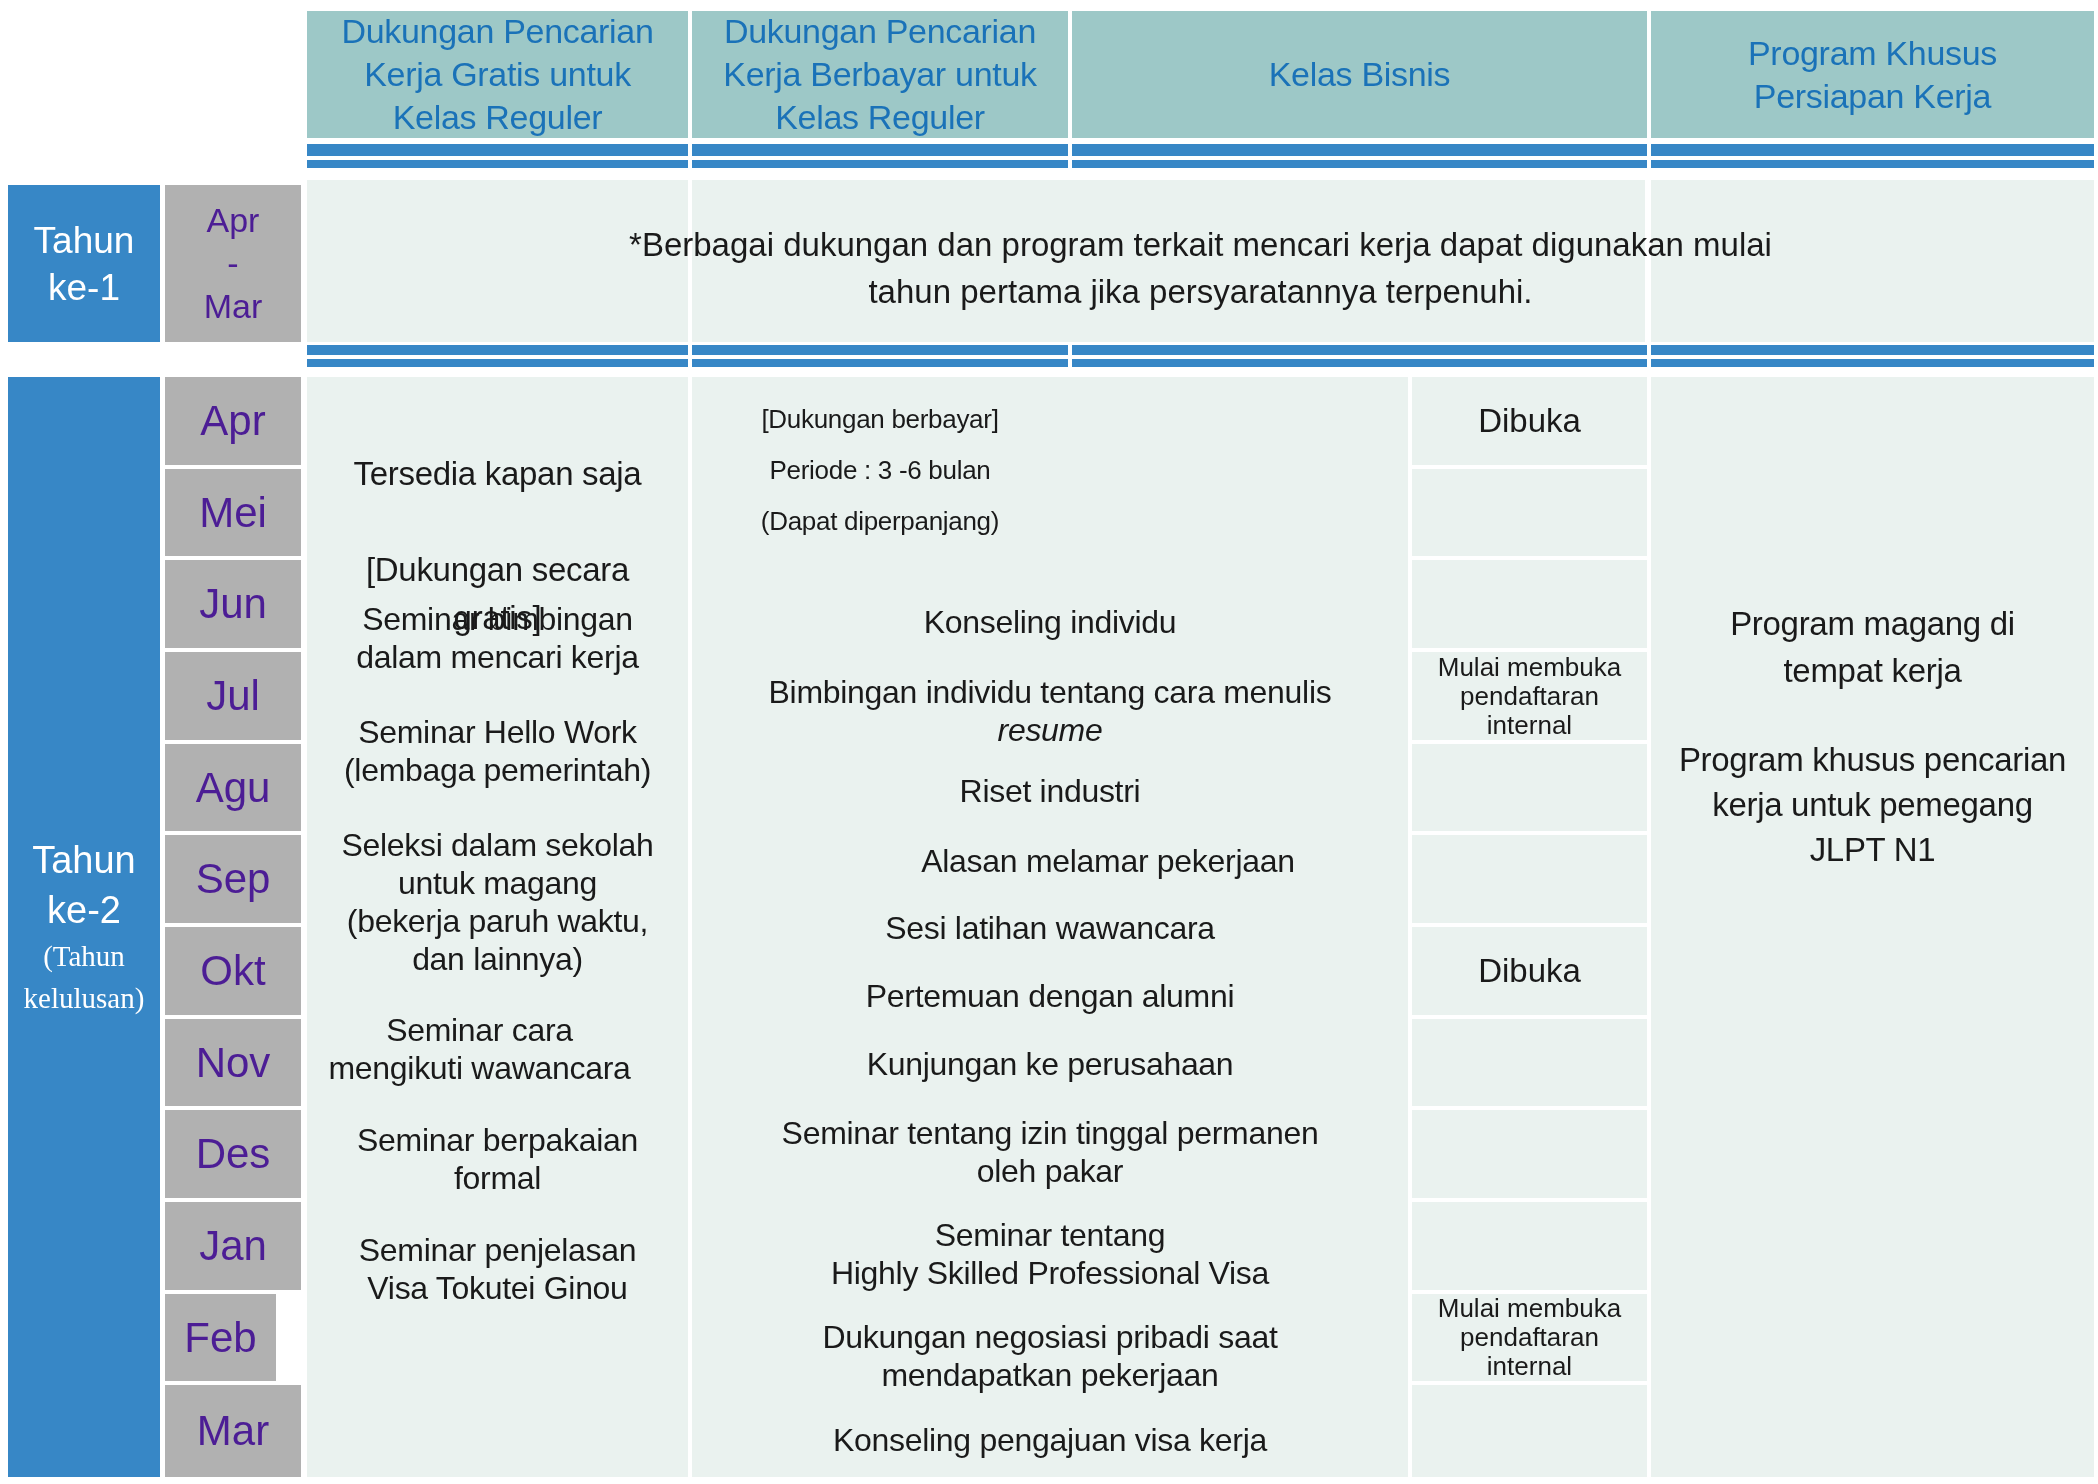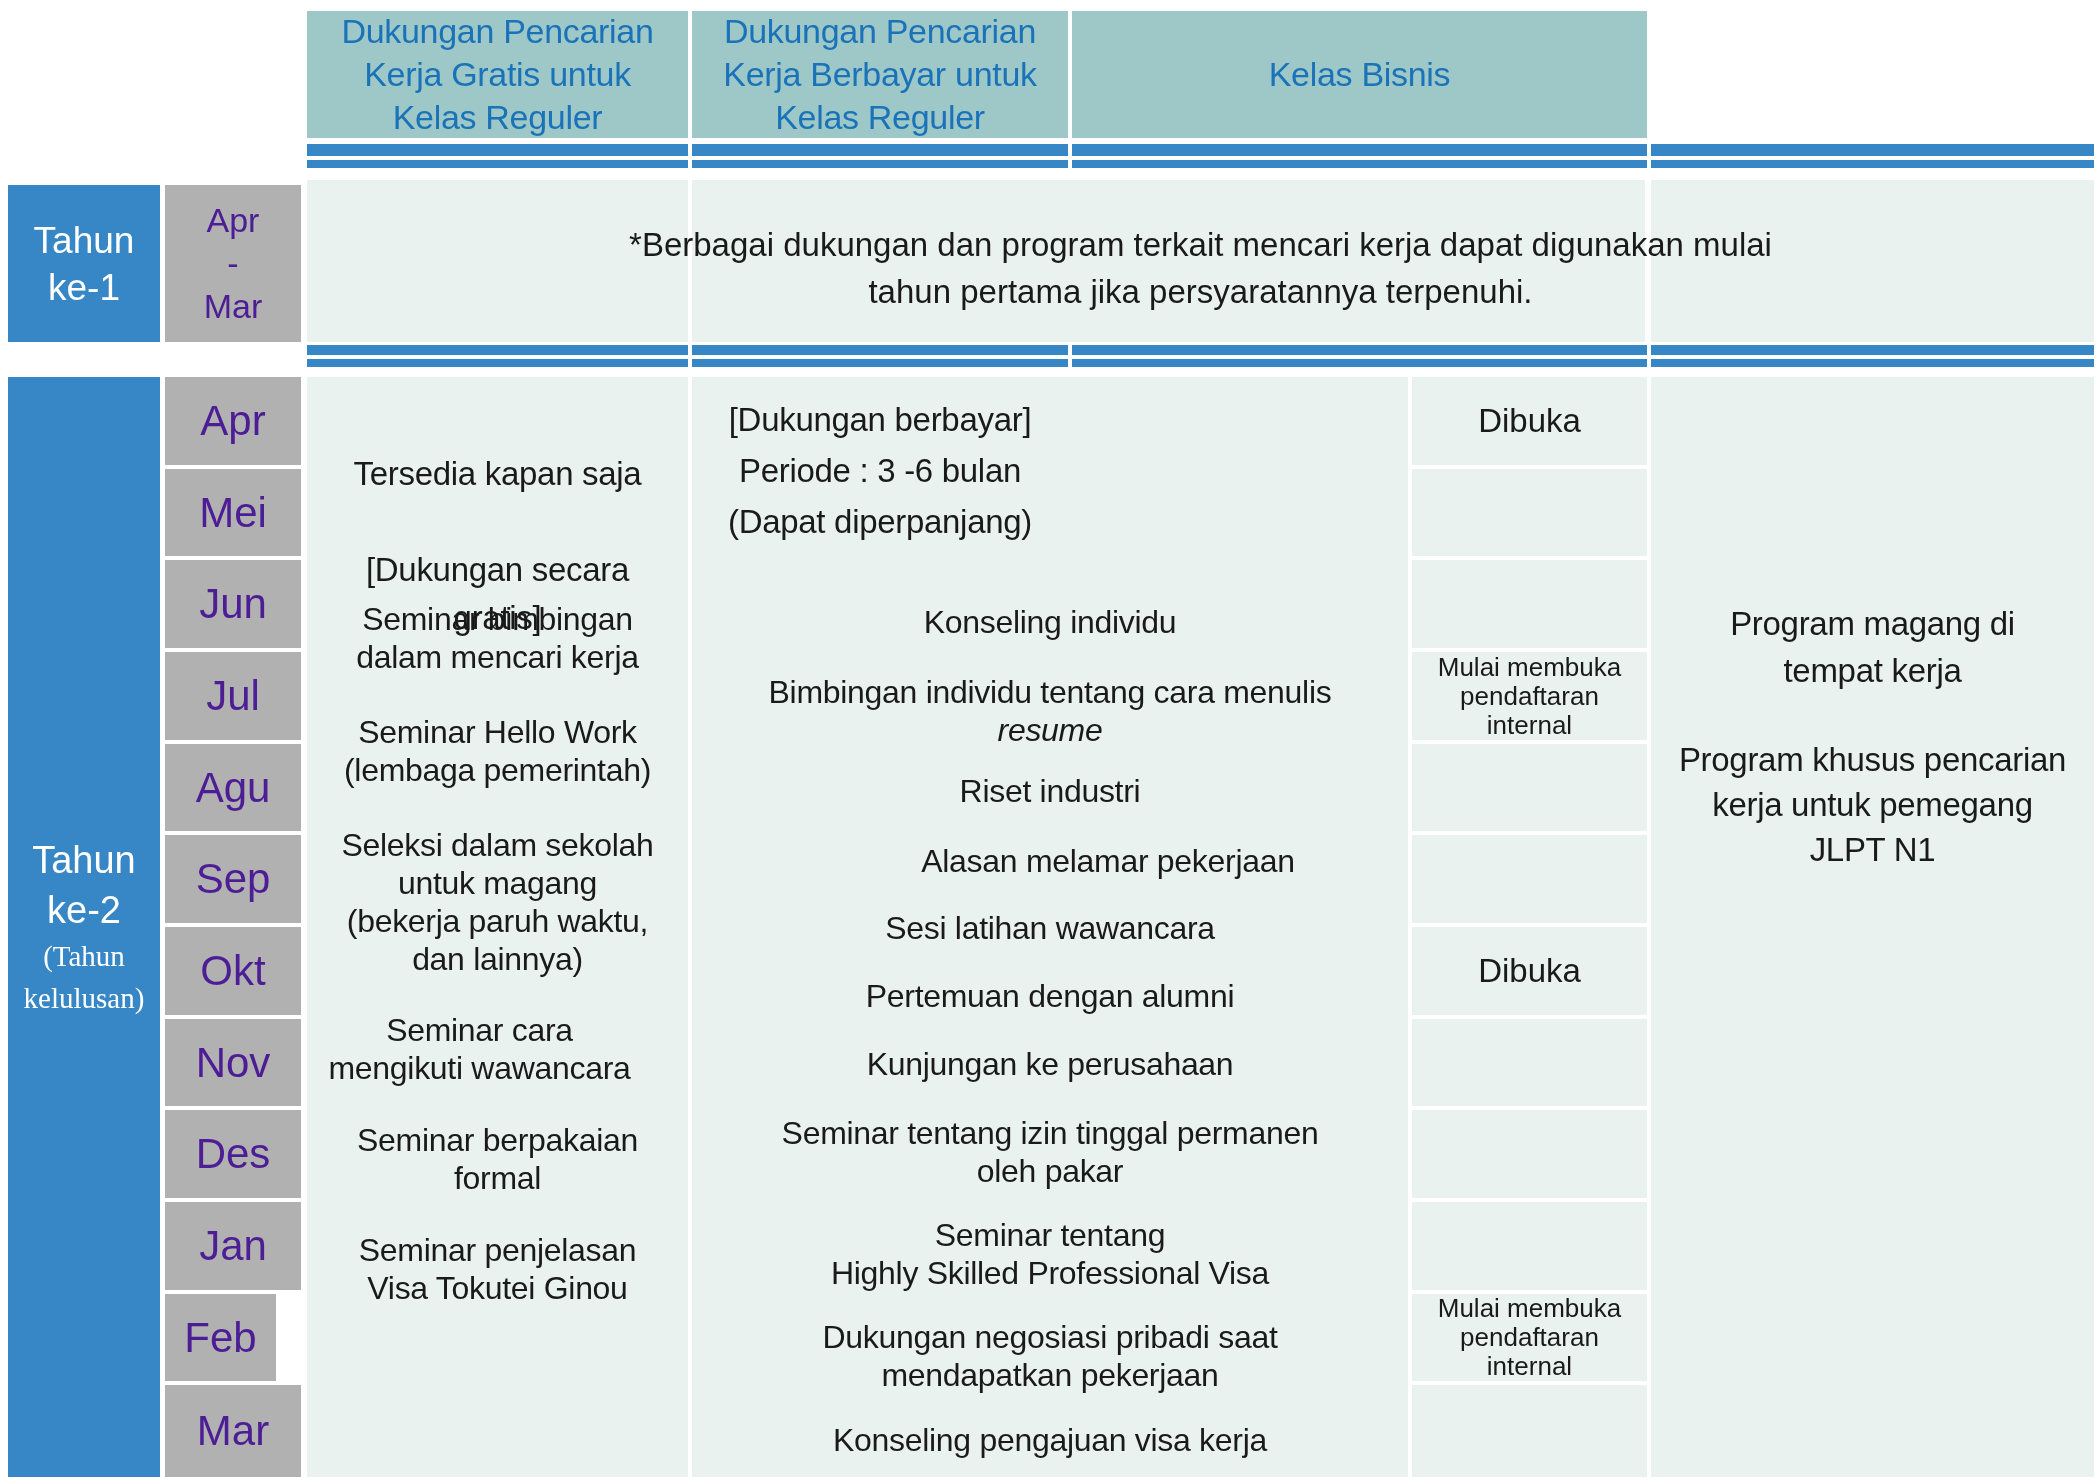--- a/index.html
+++ b/index.html
@@ -14,39 +14,41 @@
   .light{background:var(--light);}
   .bar{position:absolute;background:var(--blue);}
   .h-title{font-size:34px;line-height:43px;letter-spacing:-0.3px;}
   .y-label{font-size:37px;line-height:47px;}
   .y2-label{font-size:38px;line-height:50px;}
   .y2-sub{font-size:29px;line-height:42px;font-family:Liberation Serif, serif;}
   .month-label{font-size:42px;}
   .note-text{position:absolute;font-size:33px;line-height:47px;text-align:center;white-space:pre-line;}
   .block{position:absolute;text-align:center;white-space:pre-line;letter-spacing:-0.3px;}
   .headline{font-size:33px;line-height:48px;}
-  .headline-b{font-size:33px;line-height:51px;}
+  .headline-b{font-size:26px;line-height:51px;}
   .body-item{font-size:32px;line-height:38px;}
   .khusus-item{font-size:33px;}
   .status-large{font-size:33px;line-height:36px;}
   .status-small{font-size:26px;line-height:29px;}
   em{font-style:italic;}
 </style>
 </head>
 <body>
 
 <div id="canvas">
 
   <div class="cell teal center h-title" style="left:307px;top:11px;width:381px;height:127px">Dukungan Pencarian
 Kerja Gratis untuk
 Kelas Reguler</div>
   <div class="cell teal center h-title" style="left:692px;top:11px;width:376px;height:127px">Dukungan Pencarian
 Kerja Berbayar untuk
 Kelas Reguler</div>
   <div class="cell teal center h-title" style="left:1072px;top:11px;width:575px;height:127px">Kelas Bisnis</div>
+  <div class="cell teal center h-title" style="left:1651px;top:11px;width:443px;height:127px">Program Khusus
+Persiapan Kerja</div>
 
   <div id="bars">
       <div class="bar" style="left:307px;top:144px;width:381px;height:12px"></div>
       <div class="bar" style="left:692px;top:144px;width:376px;height:12px"></div>
       <div class="bar" style="left:1072px;top:144px;width:575px;height:12px"></div>
       <div class="bar" style="left:1651px;top:144px;width:443px;height:12px"></div>
       <div class="bar" style="left:307px;top:160px;width:381px;height:8px"></div>
       <div class="bar" style="left:692px;top:160px;width:376px;height:8px"></div>
       <div class="bar" style="left:1072px;top:160px;width:575px;height:8px"></div>
       <div class="bar" style="left:1651px;top:160px;width:443px;height:8px"></div>

